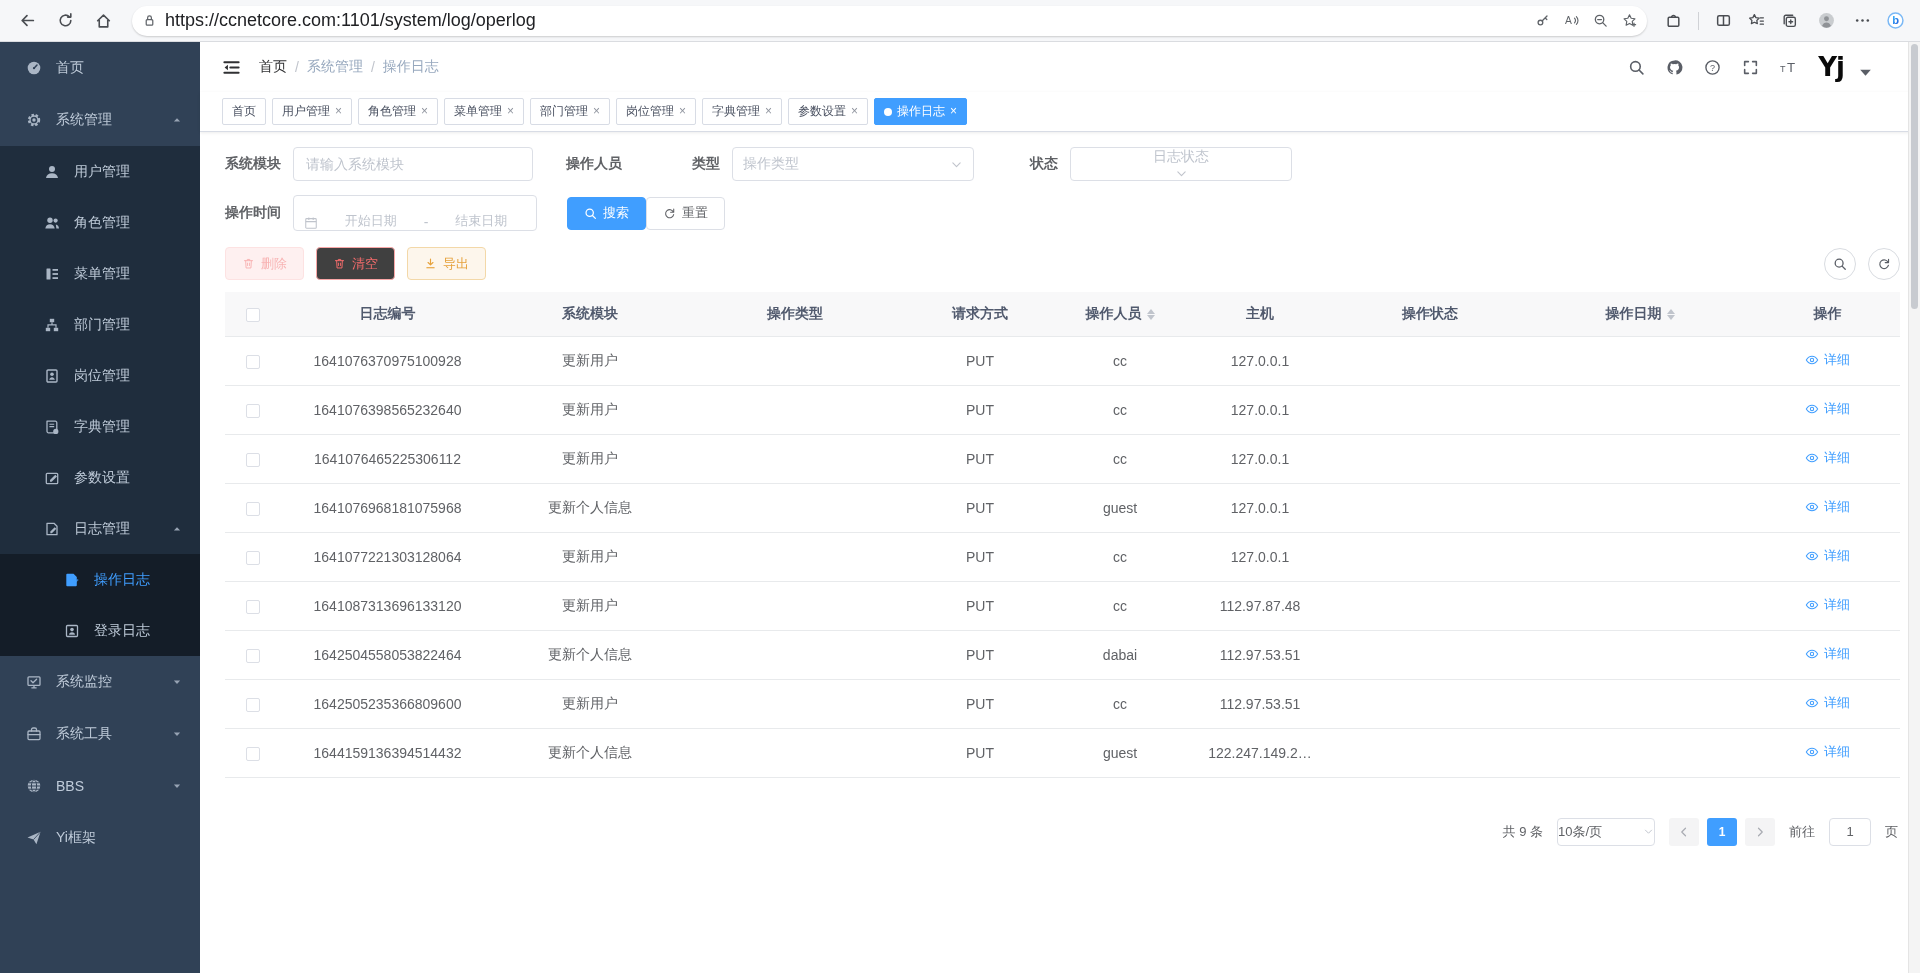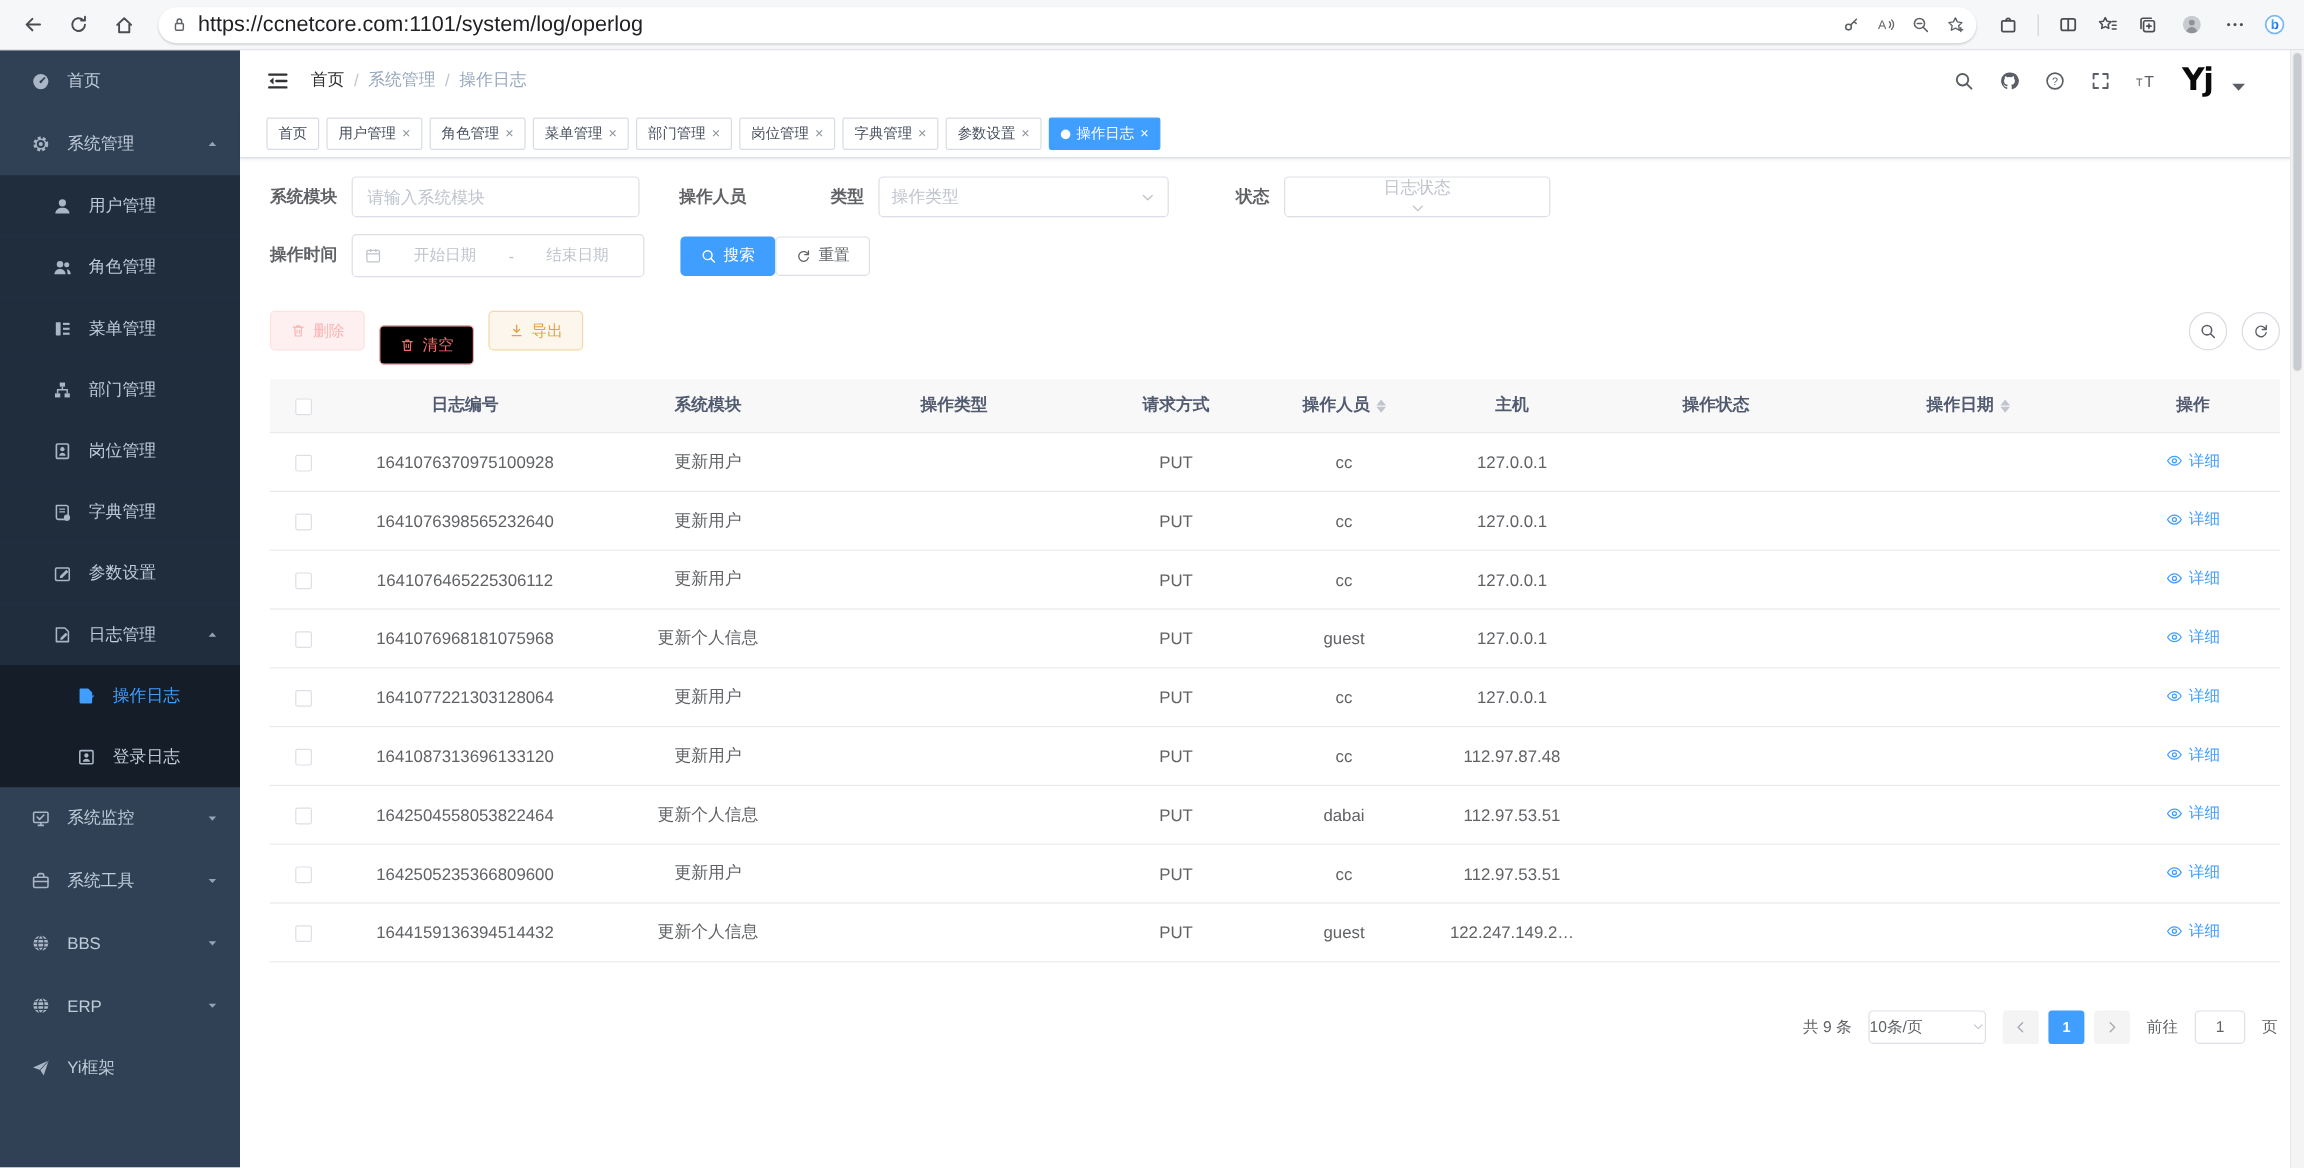--- a/index.html
+++ b/index.html
@@ -65,29 +65,29 @@
   
   .content{flex:1;padding:15px 20px 0 25px;overflow:hidden;}
   .filter-row{display:flex;align-items:center;margin-bottom:14px;}
   .f-group{display:flex;align-items:center;}
   .f-label{font-weight:700;color:#606266;margin-right:12px;white-space:nowrap;}
   .f-input{height:34px;border:1px solid var(--border);border-radius:4px;padding:0 12px;font-size:14px;color:#606266;width:240px;outline:none;background:#fff;}
   .f-input::placeholder{color:#bfc4cd;}
   .f-select{width:242px;height:34px;border:1px solid var(--border);border-radius:4px;display:flex;align-items:center;padding:0 10px;color:#bfc4cd;cursor:pointer;background:#fff;}
   .f-select .ph{flex:1;font-size:14px;}
   .f-select .icn{color:#c0c4cc;font-size:13px;}
-  .date-range{width:244px;height:36px;border:1px solid var(--border);border-radius:4px;display:flex;align-items:center;padding:0 10px;gap:8px;background:#fff;color:#bfc4cd;}
+  .date-range{width:244px;height:36px;border:1px solid var(--border);border-radius:4px;display:flex;align-items:flex-end;padding:0 10px;gap:8px;background:#fff;color:#bfc4cd;}
   .date-range .icn{color:#c0c4cc;font-size:14px;}
   .date-range .dph{flex:1;text-align:center;font-size:13px;}
   .date-range .dsep{color:#bfc4cd;}
   .btn{height:33px;border-radius:4px;border:1px solid var(--border);background:#fff;display:inline-flex;align-items:center;gap:6px;padding:0 16px;font-size:13px;color:#606266;cursor:pointer;}
   .btn .icn{font-size:13px;}
   .btn-primary{background:var(--primary);border-color:var(--primary);color:#fff;}
   .btn-del{background:#fef0f0;border-color:#fde2e2;color:#f8b3b3;cursor:not-allowed;}
-  .btn-clear{background:#000000;border-color:#f9a7a7;color:var(--danger);margin-top:24px;}
+  .btn-clear{background:#404040;border-color:#f9a7a7;color:var(--danger);}
   .btn-export{background:#fdf6ec;border-color:#f3d8a8;color:var(--warning);}
   .toolbar{display:flex;align-items:center;gap:12px;margin:16px 0 12px;}
   .toolbar .spacer{flex:1;}
   .round-btn{width:32px;height:32px;border-radius:50%;border:1px solid #d9dce1;background:#fff;display:inline-flex;align-items:center;justify-content:center;color:#5a5e66;font-size:14px;cursor:pointer;}
 
   
   table{width:100%;border-collapse:collapse;table-layout:fixed;}
   thead th{background:#f8f8f9;color:#515a6e;font-weight:700;font-size:14px;height:44px;border-bottom:1px solid var(--table-border);text-align:center;white-space:nowrap;}
   tbody td{height:49px;border-bottom:1px solid var(--table-border);text-align:center;color:#606266;font-size:14px;white-space:nowrap;overflow:hidden;text-overflow:ellipsis;}
   .cb{width:14px;height:14px;border:1px solid var(--border);border-radius:2px;background:#fff;display:inline-block;vertical-align:middle;cursor:pointer;}
@@ -394,35 +394,20 @@
           <span class="lbl">BBS</span>
           <span class="icn arrow">
             <svg viewBox="0 0 16 16" width="1em" height="1em" fill="none">
               <path d="M3 5.5l5 5.5 5-5.5z" fill="currentColor"></path>
             </svg>
           </span>
         </div>
         <div class="side-item lv-1">
           <span class="icn">
             <svg viewBox="0 0 16 16" width="1em" height="1em" fill="none">
-              <circle cx="8" cy="8" r="6.2" fill="currentColor"></circle>
-              <ellipse cx="8" cy="8" rx="2.6" ry="6.2" stroke="#304156" stroke-width="1" fill="none"></ellipse>
-              <path d="M1.8 8h12.4M2.8 4.8h10.4M2.8 11.2h10.4" stroke="#304156" stroke-width="1"></path>
-            </svg>
-          </span>
-          <span class="lbl">ERP</span>
-          <span class="icn arrow">
-            <svg viewBox="0 0 16 16" width="1em" height="1em" fill="none">
-              <path d="M3 5.5l5 5.5 5-5.5z" fill="currentColor"></path>
-            </svg>
-          </span>
-        </div>
-        <div class="side-item lv-1">
-          <span class="icn">
-            <svg viewBox="0 0 16 16" width="1em" height="1em" fill="none">
               <path d="M1.5 7.6L14.6 1.8l-4.2 12.4-2.9-4.6z" fill="currentColor"></path>
               <path d="M7.5 9.6l7.1-7.8" stroke="#304156" stroke-width=".8"></path>
             </svg>
           </span>
           <span class="lbl">Yi框架</span>
         </div>
       </nav>
   </aside>
 
   <div class="main">

